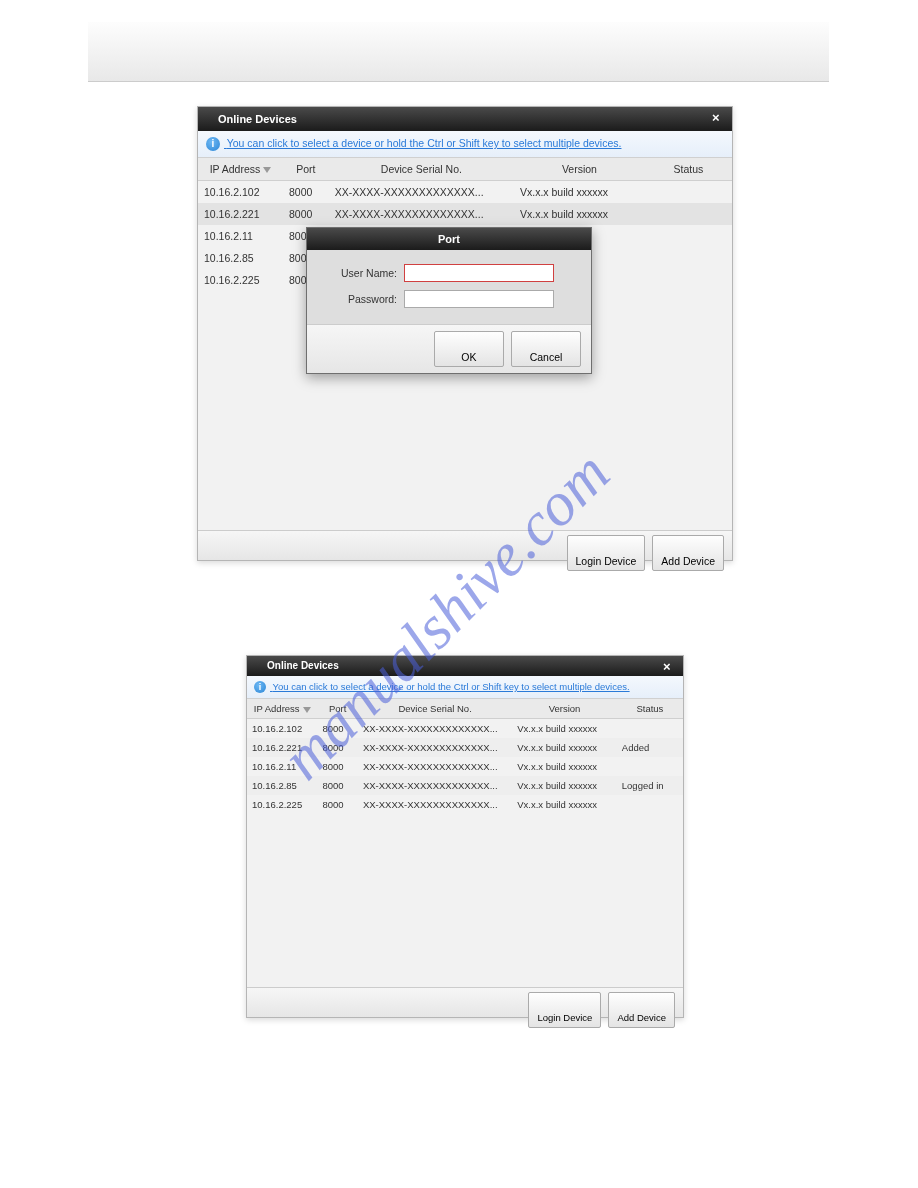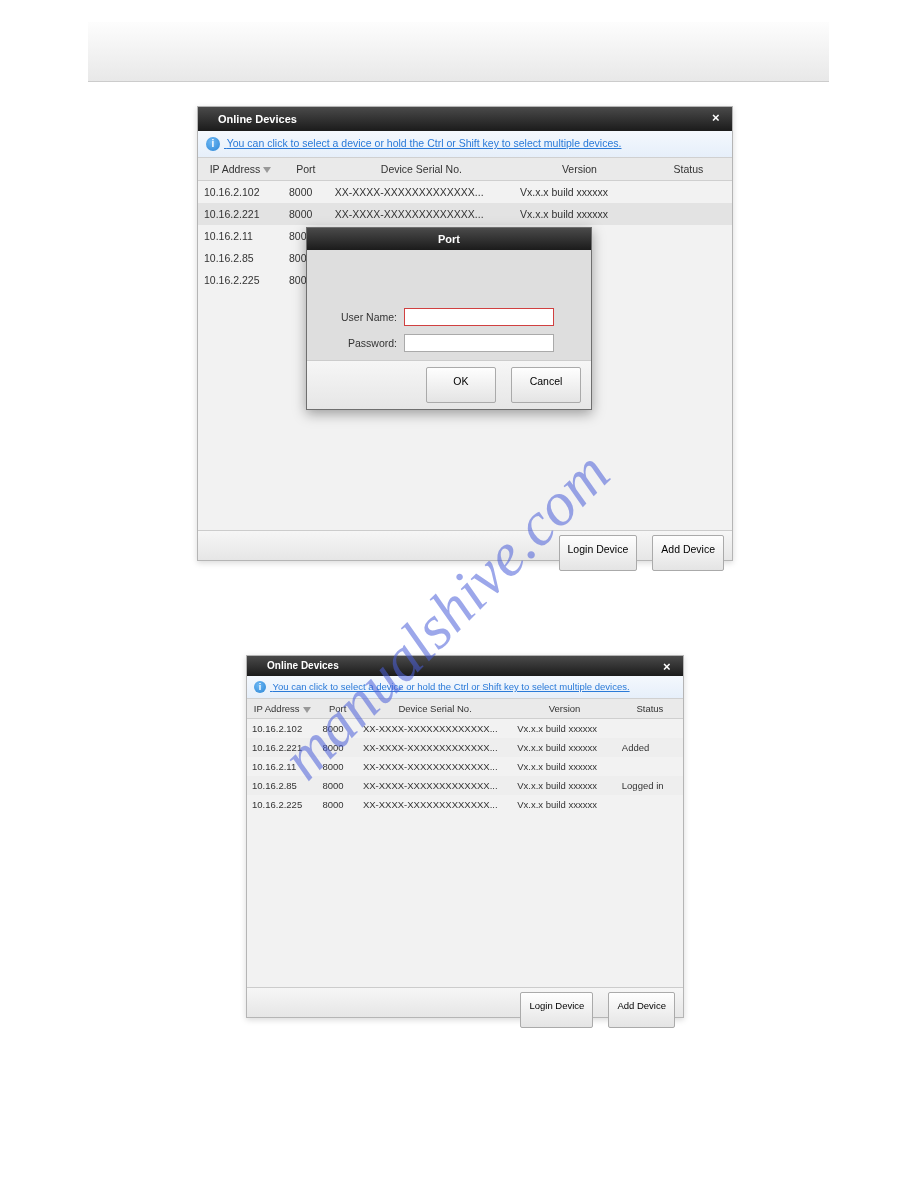--- a/index.html
+++ b/index.html
@@ -119,22 +119,22 @@
     display: inline-block;
     min-width: 70px;
     height: 36px;
     line-height: 18px;
     background: linear-gradient(#fefefe,#e4e4e4);
     border: 1px solid #aaa;
     border-radius: 2px;
     font-size: 10.5px;
     text-align: center;
     cursor: pointer;
-    margin-left: 12px;
-    padding: 4px 8px;
+    margin-left: 4px;
+    padding: 16px 8px;
   }
   .fig2 .btn { font-size: 9.5px; min-width:60px;}
   
   .login-dlg {
     position: absolute;
     left: 108px;
     top: 120px;
     width: 286px;
     background: #dedede;
     border: 1px solid #6f6f6f;
@@ -142,21 +142,21 @@
   }
   .login-titlebar {
     height: 22px;
     background: linear-gradient(#4a4a4a, #1b1b1b);
     color: #fff;
     text-align: center;
     line-height: 22px;
     font-weight: bold;
     font-size: 11px;
   }
-  .login-body { padding: 14px 18px 0; margin-top: 44px; }
+  .login-body { padding: 14px 18px 8px; }
   .lrow { margin-bottom: 8px; }
   .lrow label {
     display: inline-block;
     width: 72px;
     text-align: right;
     font-size: 10.5px;
     color: #333;
     margin-right: 4px;
   }
   .lrow input {

